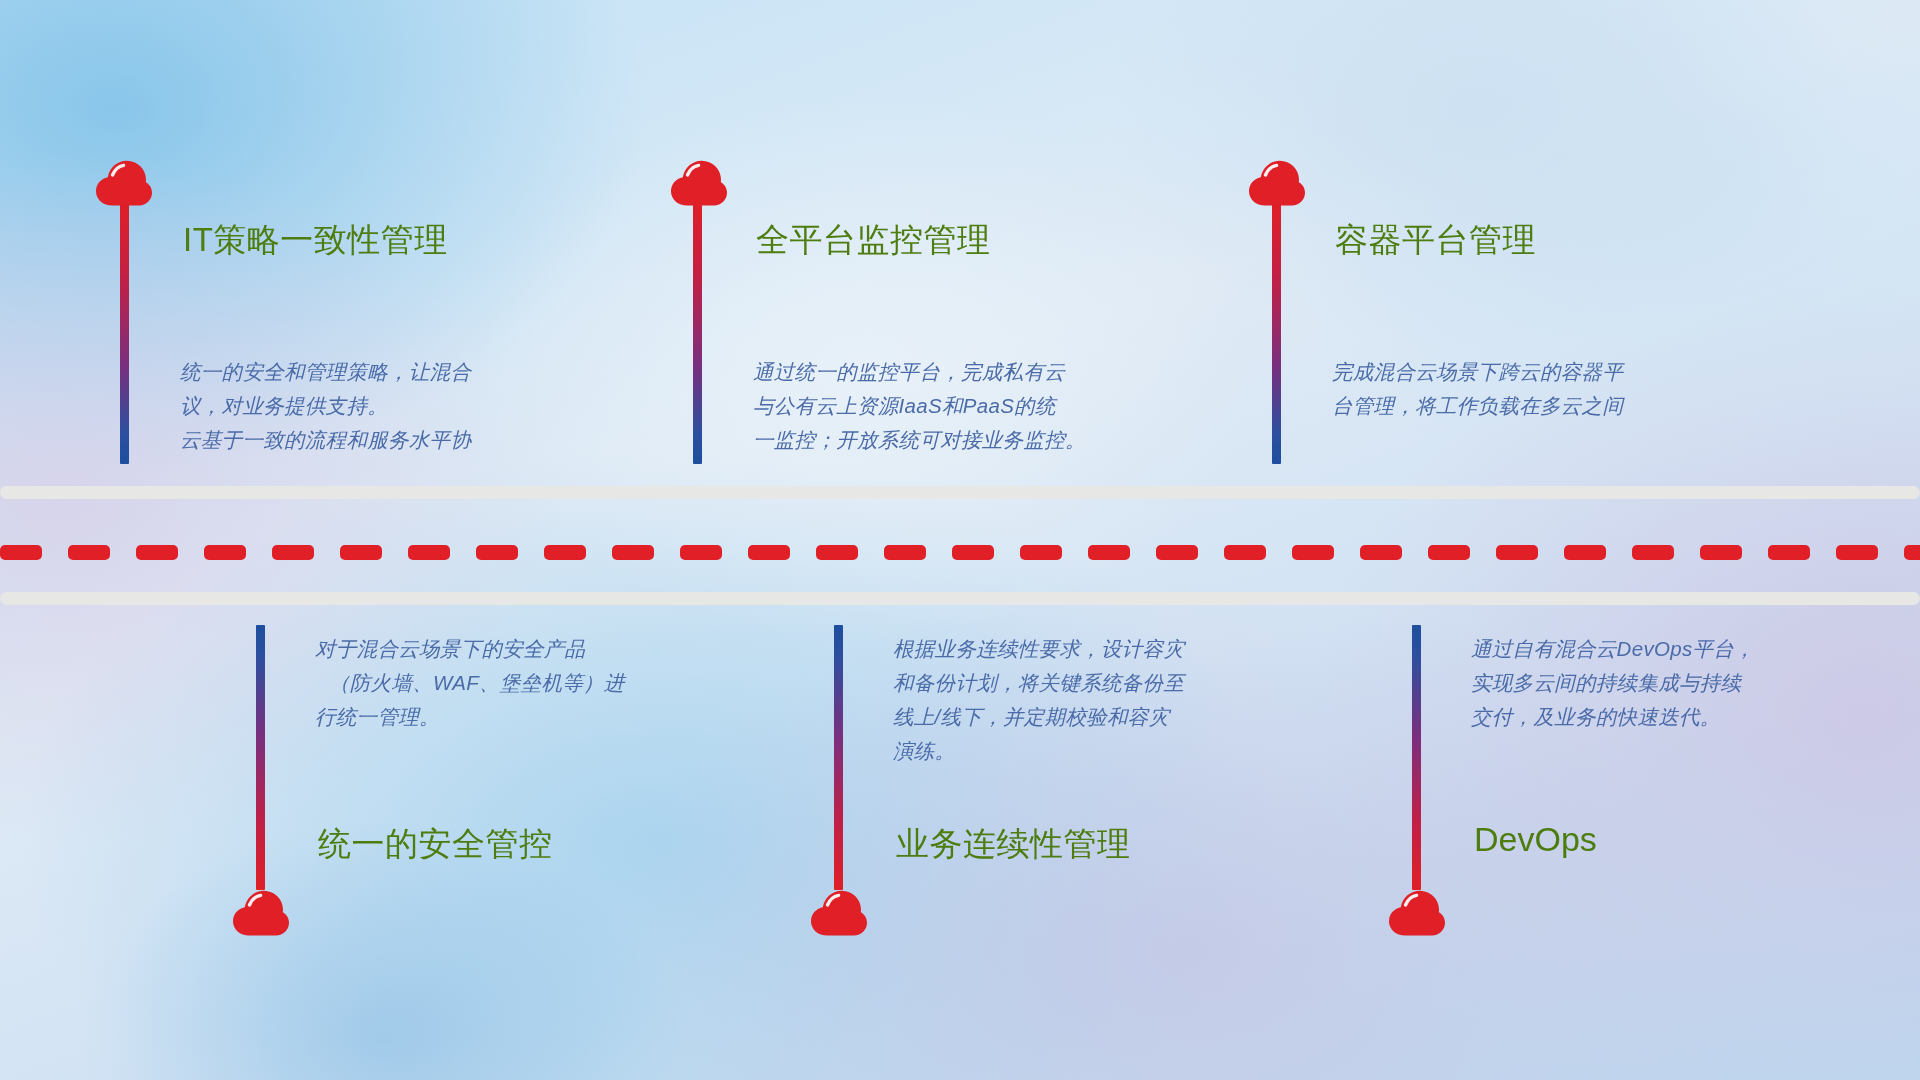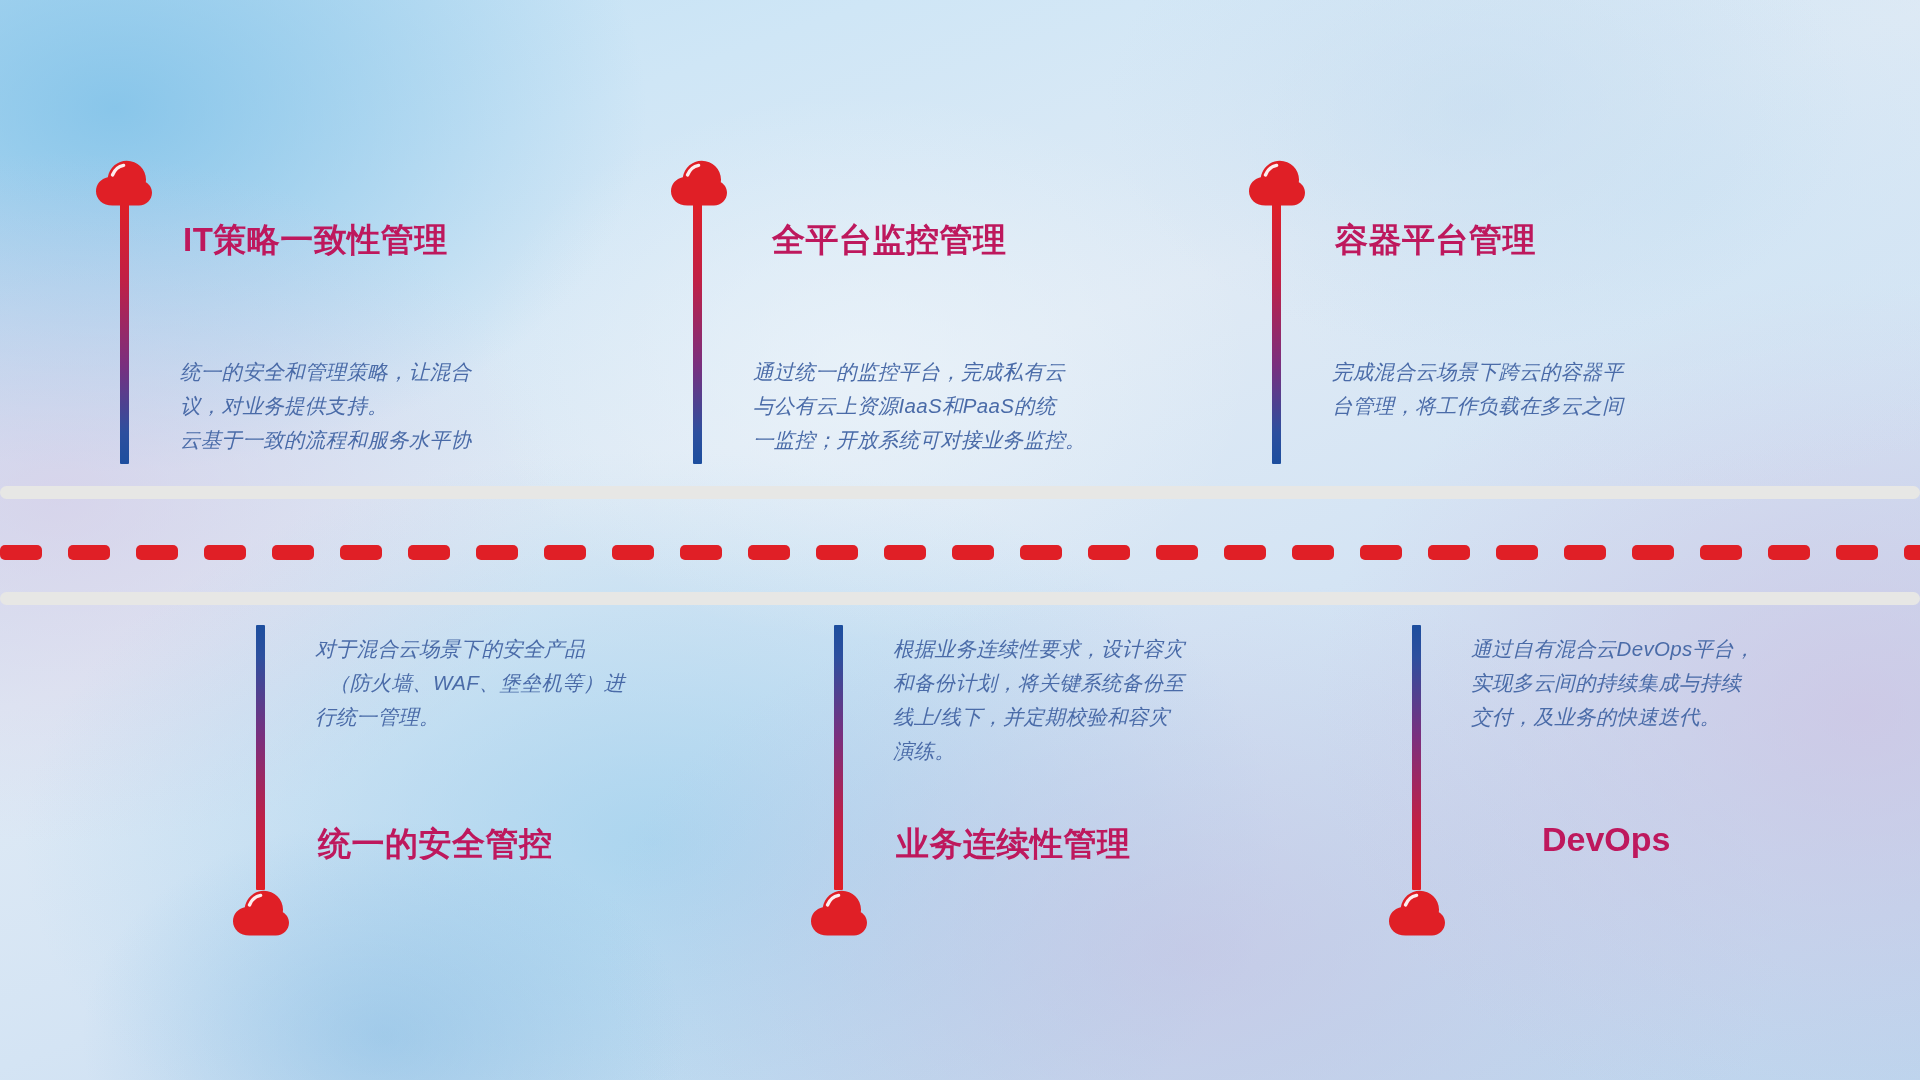--- a/index.html
+++ b/index.html
@@ -51,21 +51,21 @@
   .stem.down { background:linear-gradient(180deg,#e01f26 0%,#c02046 30%,#7a2f7e 62%,#2d4f9e 88%,#1d4e9e 100%); }
   .stem.up   { background:linear-gradient(180deg,#1d4e9e 0%,#2d4f9e 12%,#7a2f7e 42%,#c02046 74%,#e01f26 100%); }
 
   
   .cloud { position:absolute; width:58px; height:46px; }
   .cloud svg { display:block; width:58px; height:46px; }
 
   
   .heading {
     position:absolute; white-space:nowrap;
-    font-size:33px; font-weight:700; color:#be185d;
+    font-size:33px; font-weight:400; color:#4d7c0f;
     letter-spacing:0.5px;
   }
   .heading.latin { letter-spacing:0px; font-size:34px; }
 
   
   .desc {
     position:absolute;
     font-size:20.5px; line-height:34px;
     color:#4a6ba8; font-weight:400;
     letter-spacing:0.3px;
@@ -142,21 +142,21 @@
   </div>
 
   <div class="marker" style="left:0;top:0;">
     <div class="cloud" style="left:670px;top:160px;">
       <svg viewBox="0 0 58 46" xmlns="http://www.w3.org/2000/svg">
         <path d="M17.5 45.5 C7.8 45.5 1 39.2 1 31.2 C1 24.3 6.0 18.6 12.8 17.3 C14.5 7.6 22.4 0.8 31.8 0.8 C42.4 0.8 51.0 9.2 51.0 19.6 C51.0 20.5 50.9 21.4 50.8 22.3 C54.6 24.4 57 28.3 57 32.8 C57 39.8 51.2 45.5 44.0 45.5 Z" fill="#e01f26"></path>
         <path d="M17.5 15.0 C19.5 10.0 23.6 6.4 28.6 5.4" stroke="#ffffff" stroke-width="3.4" stroke-linecap="round" fill="none" opacity="0.92"></path>
       </svg>
     </div>
     <div class="stem down" style="left:693px;top:202px;height:262px;"></div>
-    <div class="heading" style="left:756px;top:218px;margin-left:16px;">全平台监控管理</div>
+    <div class="heading" style="left:756px;top:218px;">全平台监控管理</div>
     <div class="desc" style="left:753px;top:355px;">
       <span class="ln">通过统一的监控平台，完成私有云</span>
       <span class="ln">与公有云上资源IaaS和PaaS的统</span>
       <span class="ln">一监控；开放系统可对接业务监控。</span>
     </div>
   </div>
 
   <div class="marker" style="left:0;top:0;">
     <div class="cloud" style="left:1248px;top:160px;">
       <svg viewBox="0 0 58 46" xmlns="http://www.w3.org/2000/svg">
@@ -205,21 +205,21 @@
     </div>
   </div>
 
   <div class="marker" style="left:0;top:0;">
     <div class="stem up" style="left:1412px;top:625px;height:265px;"></div>
     <div class="desc" style="left:1471px;top:632px;">
       <span class="ln">通过自有混合云DevOps平台，</span>
       <span class="ln">实现多云间的持续集成与持续</span>
       <span class="ln">交付，及业务的快速迭代。</span>
     </div>
-    <div class="heading latin" style="left:1542px;top:820px;">DevOps</div>
+    <div class="heading latin" style="left:1474px;top:820px;">DevOps</div>
     <div class="cloud" style="left:1388px;top:890px;">
       <svg viewBox="0 0 58 46" xmlns="http://www.w3.org/2000/svg">
         <path d="M17.5 45.5 C7.8 45.5 1 39.2 1 31.2 C1 24.3 6.0 18.6 12.8 17.3 C14.5 7.6 22.4 0.8 31.8 0.8 C42.4 0.8 51.0 9.2 51.0 19.6 C51.0 20.5 50.9 21.4 50.8 22.3 C54.6 24.4 57 28.3 57 32.8 C57 39.8 51.2 45.5 44.0 45.5 Z" fill="#e01f26"></path>
         <path d="M17.5 15.0 C19.5 10.0 23.6 6.4 28.6 5.4" stroke="#ffffff" stroke-width="3.4" stroke-linecap="round" fill="none" opacity="0.92"></path>
       </svg>
     </div>
   </div>
 
 </div>
 

